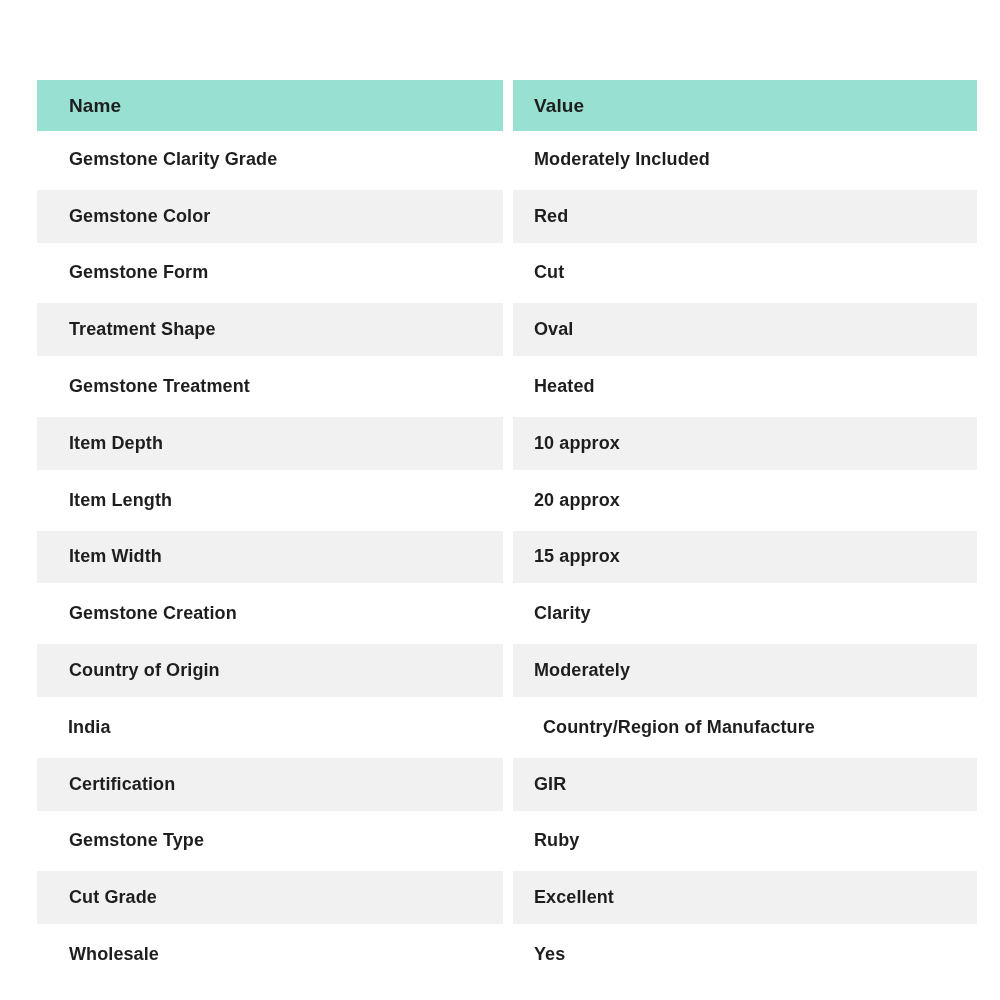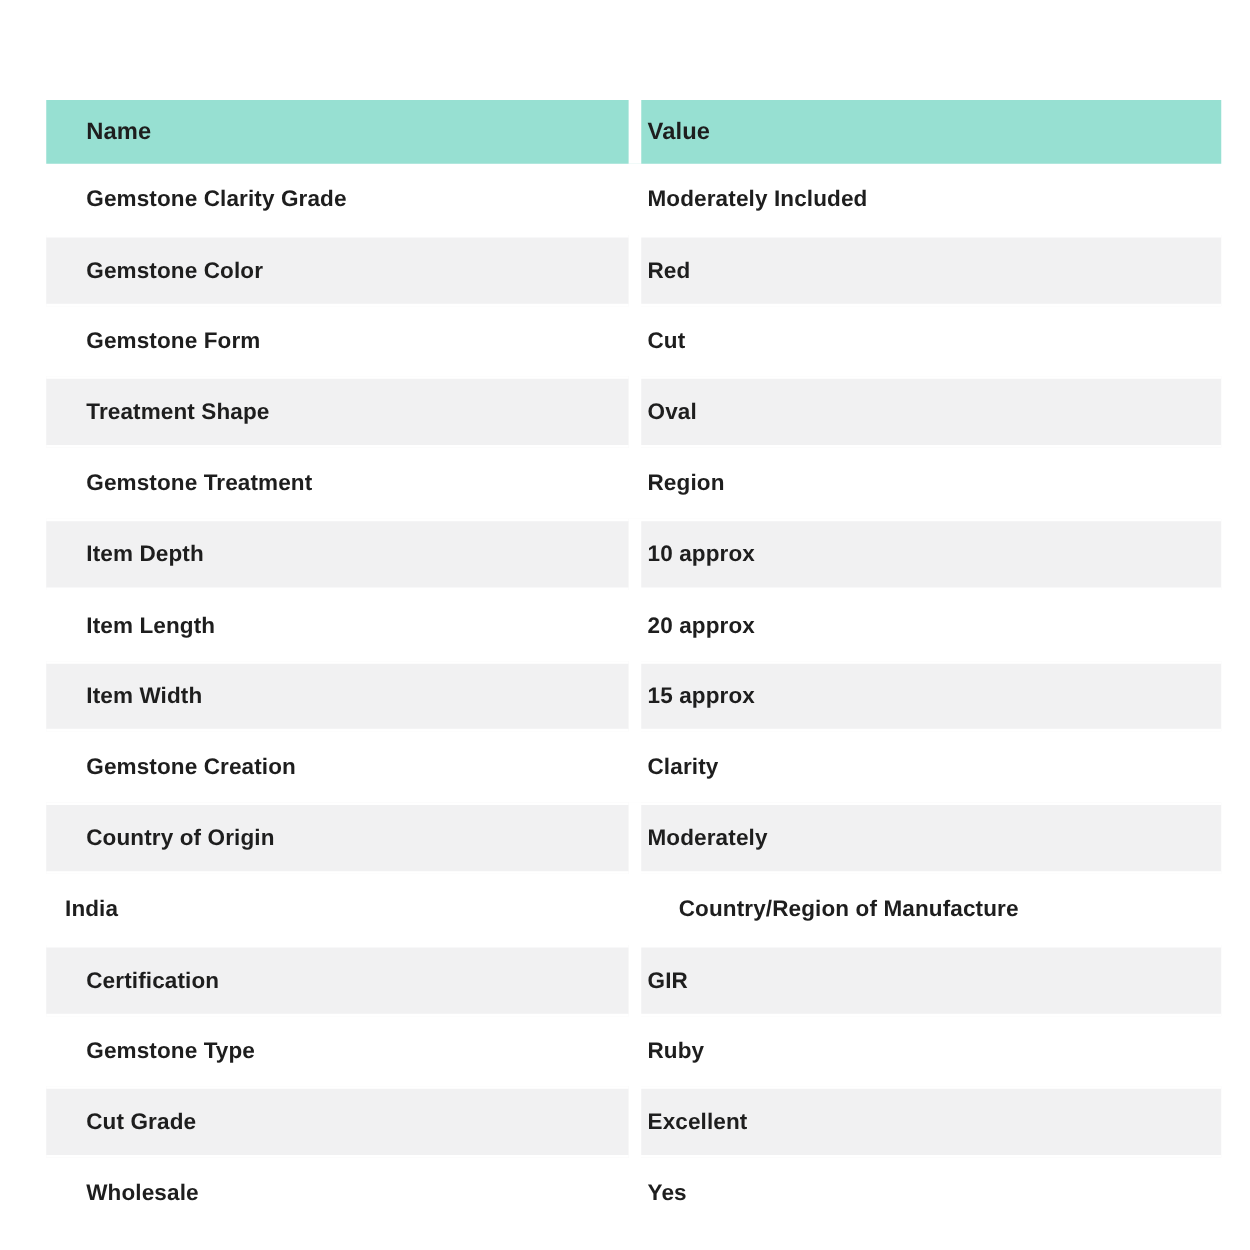--- a/index.html
+++ b/index.html
@@ -39,21 +39,21 @@
     font-weight: 700;
     letter-spacing: 0.1px;
   }
   .cell.name {
     width: 466px;
     padding-left: 32px;
     flex: none;
   }
   .cell.value {
     flex: 1;
-    padding-left: 5px;
+    padding-left: 21px;
     border-left: 10px solid var(--divider);
   }
   .row.header .cell {
     background: var(--header-bg);
     font-size: 19px;
     font-weight: 600;
   }
   .row.alt .cell {
     background: var(--row-alt-bg);
     border-top: 2px solid var(--divider);
@@ -85,21 +85,21 @@
     <div class="cell value">Cut</div>
   </div>
 
   <div class="row alt">
     <div class="cell name">Treatment Shape</div>
     <div class="cell value">Oval</div>
   </div>
 
   <div class="row">
     <div class="cell name">Gemstone Treatment</div>
-    <div class="cell value">Region</div>
+    <div class="cell value">Heated</div>
   </div>
 
   <div class="row alt">
     <div class="cell name">Item Depth</div>
     <div class="cell value">10 approx</div>
   </div>
 
   <div class="row">
     <div class="cell name">Item Length</div>
     <div class="cell value">20 approx</div>

